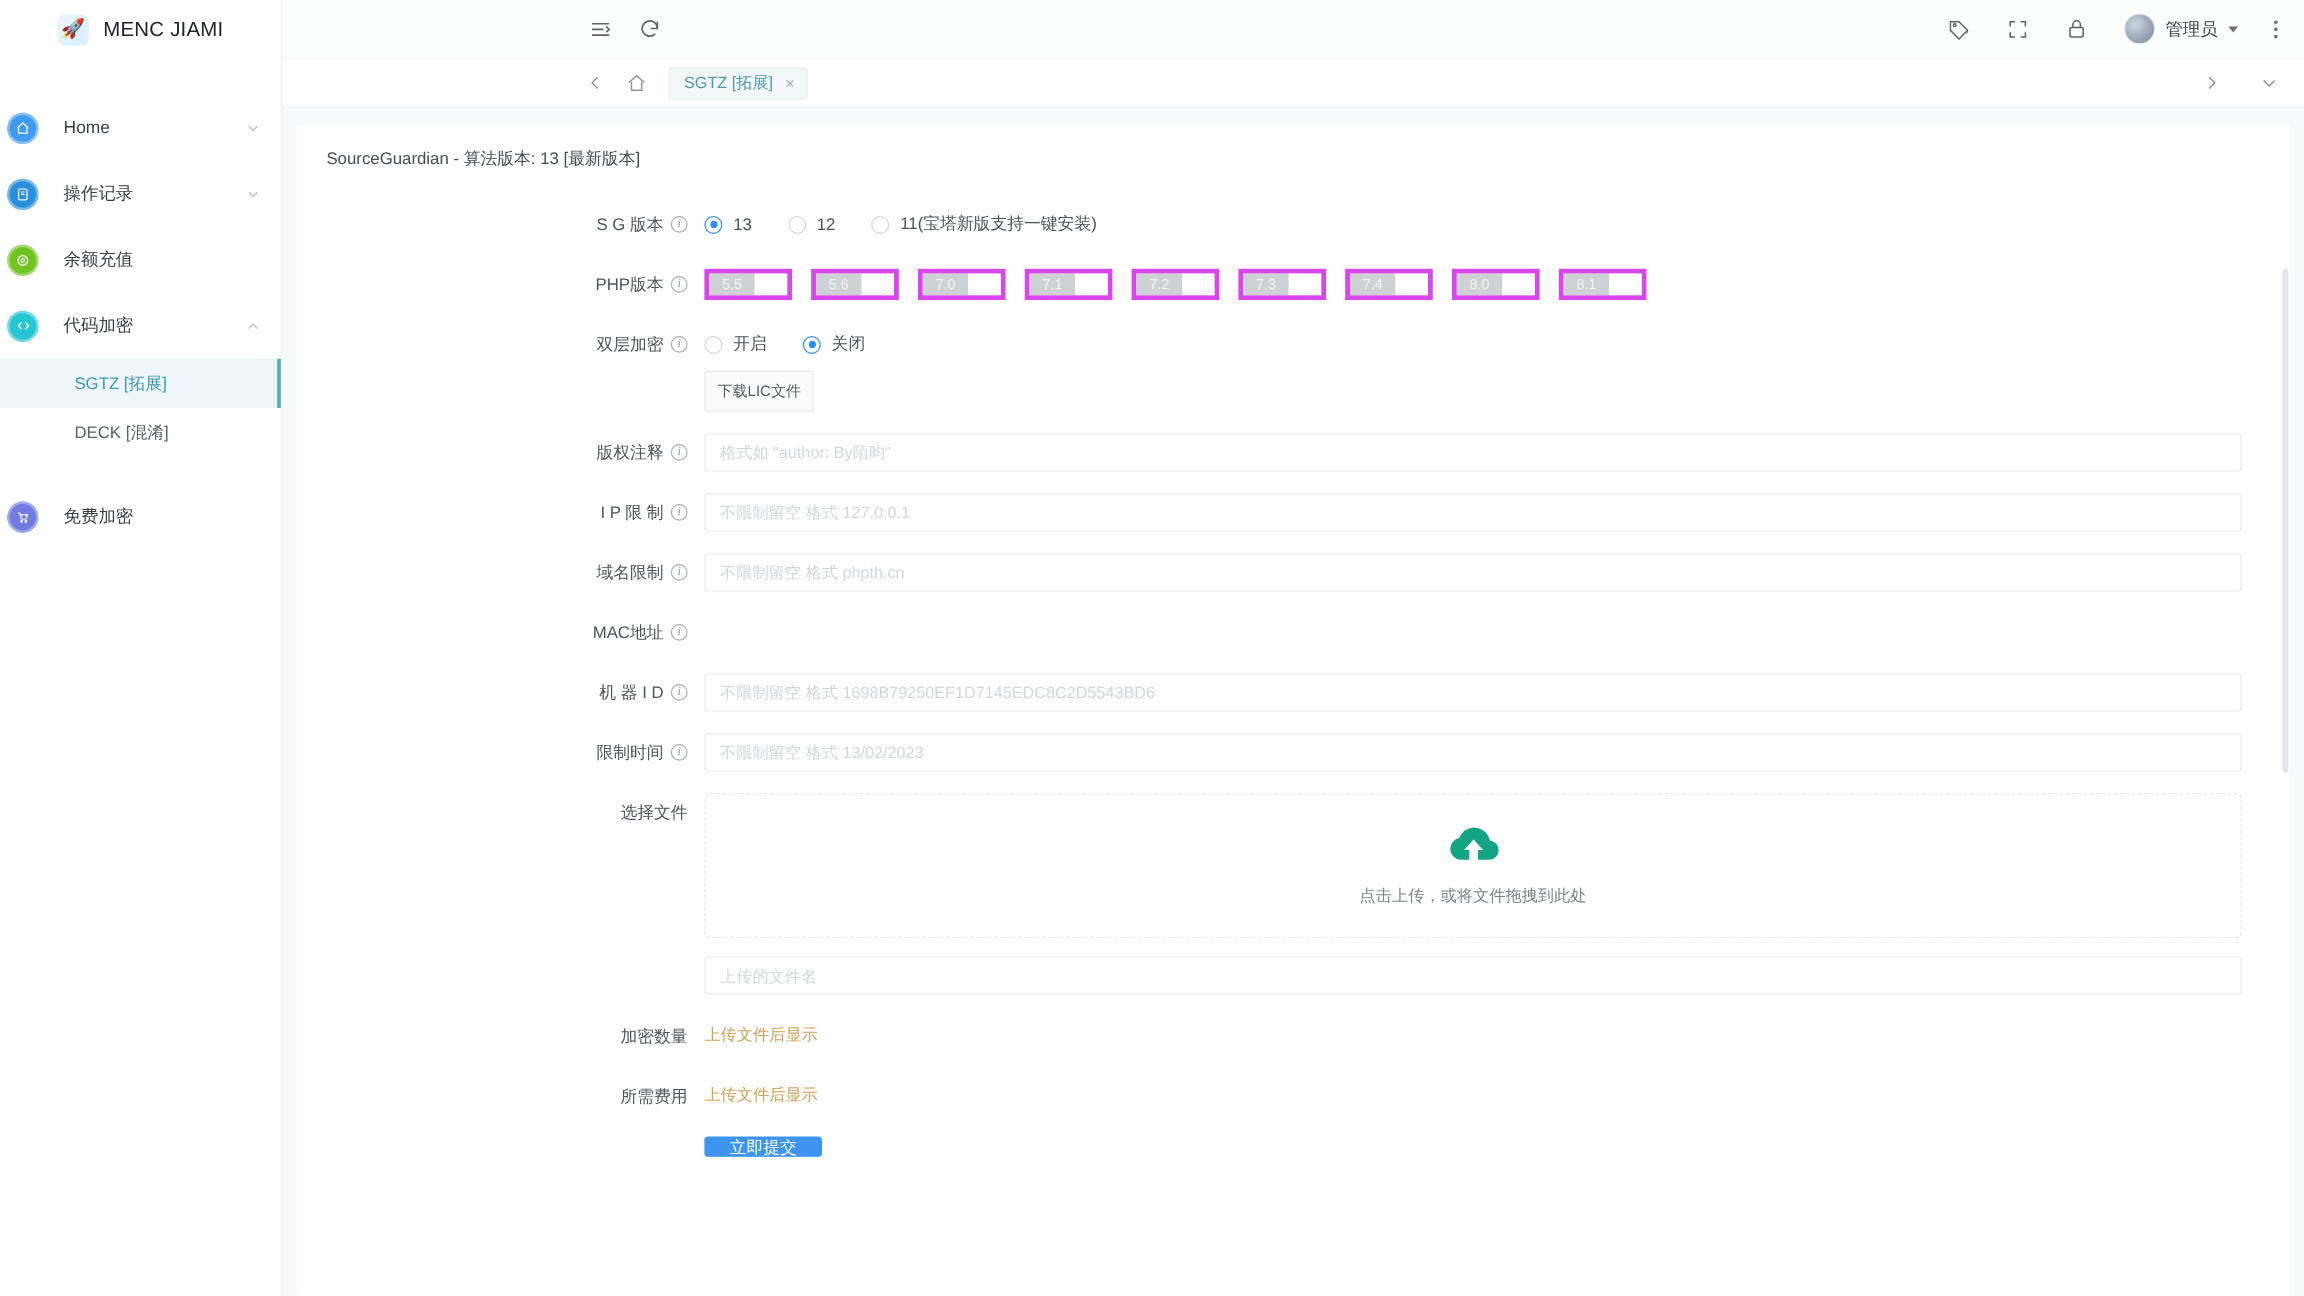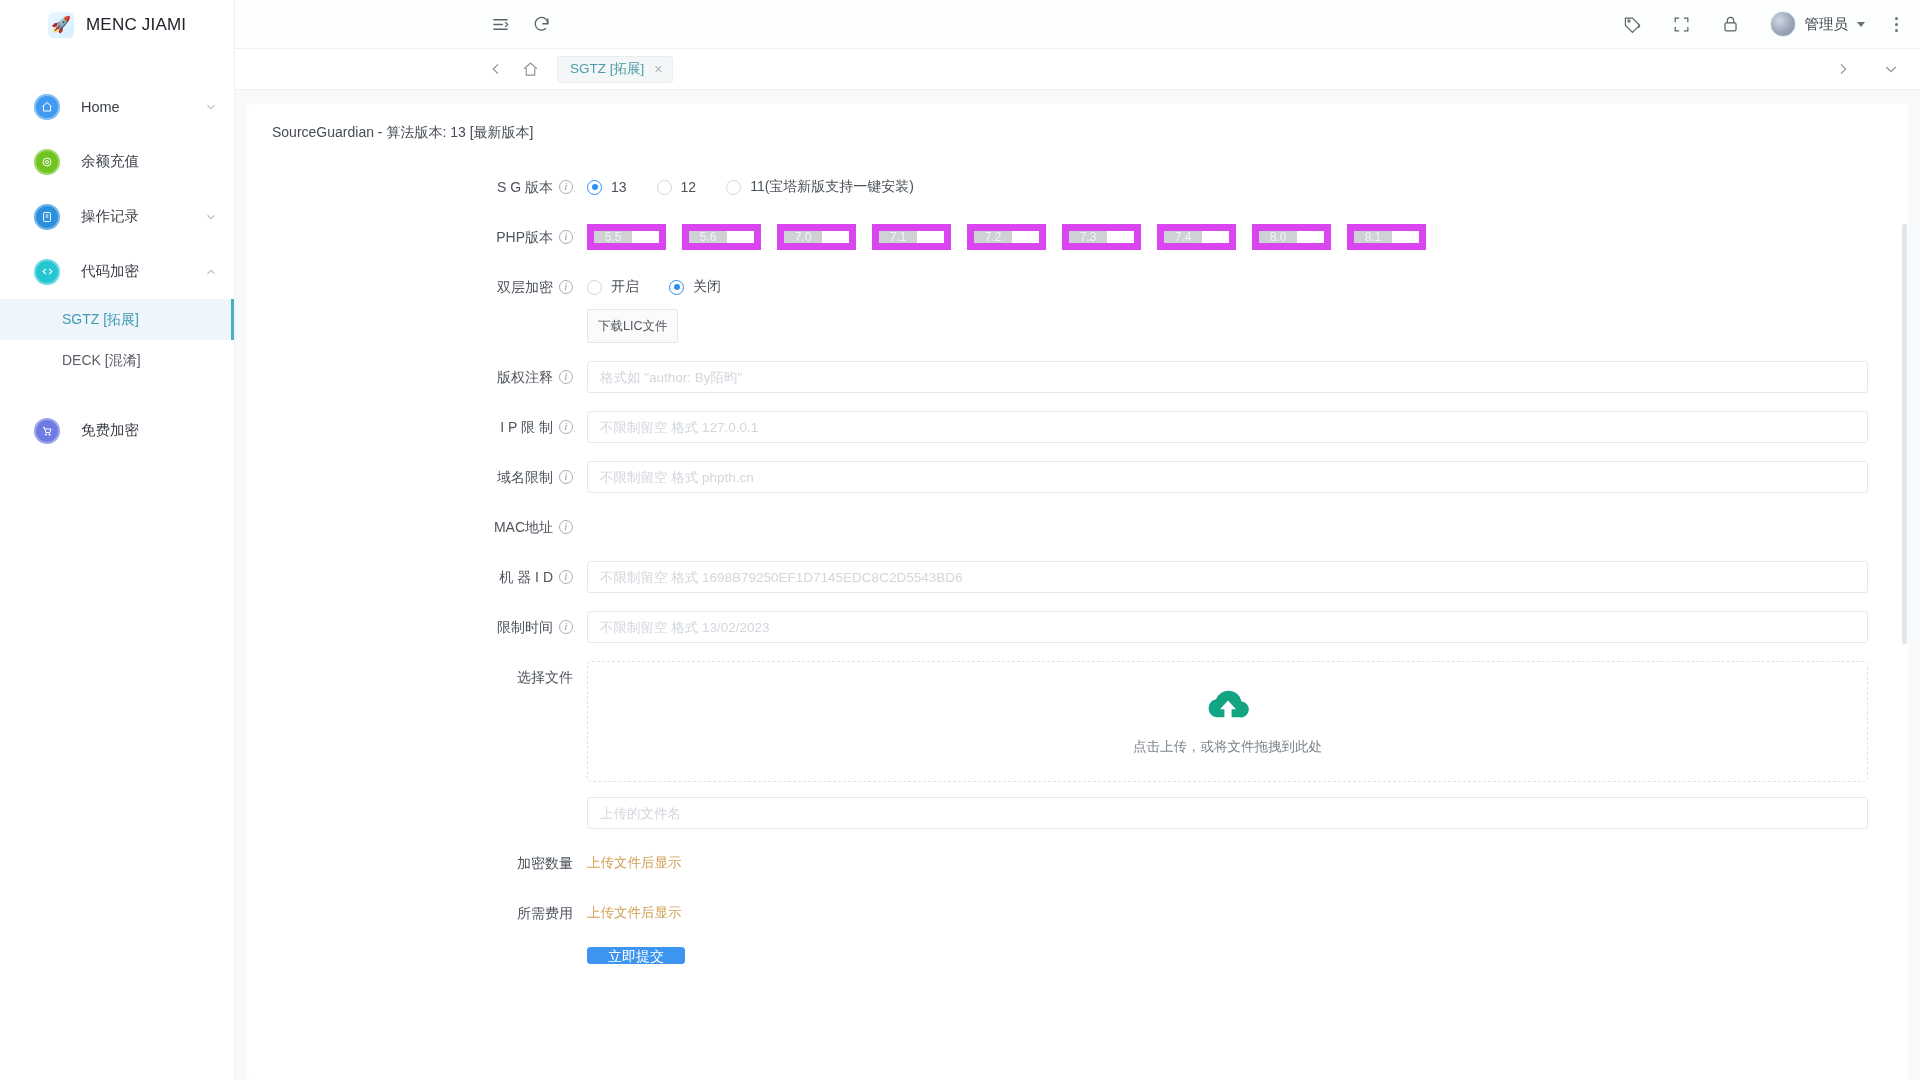--- a/index.html
+++ b/index.html
@@ -28,21 +28,21 @@
     background: linear-gradient(135deg,#eaf6ff,#d7efff);
     display: flex; align-items: center; justify-content: center;
     font-size: 16px; line-height: 1;
   }
   .brand-title {
     font-size: 17px; color: #20232a; letter-spacing: .2px; white-space: nowrap;
   }
   .nav { padding-top: 30px; }
   .nav-item {
     display: flex; align-items: center; height: 55px;
-    padding-left: 34px; padding-right: 16px; cursor: pointer;
+    padding-left: 6px; padding-right: 16px; cursor: pointer;
     color: #3a3f47; font-size: 14.5px;
   }
   .nav-icon {
     width: 26px; height: 26px; border-radius: 50%;
     display: flex; align-items: center; justify-content: center;
     color: #fff; font-size: 11px; flex: none;
     box-shadow: inset 0 0 0 2px rgba(255,255,255,.35);
   }
   .nav-label { margin-left: 21px; flex: 1; white-space: nowrap; }
   .nav-caret {
@@ -151,21 +151,21 @@
   }
   .dot.on { border-color: #2f8ef4; }
   .dot.on::after {
     content: ""; width: 6px; height: 6px; border-radius: 50%; background: #2f8ef4;
   }
 
   
   .php-list { display: flex; align-items: center; gap: 16px; height: 32px; }
   .php-item {
     display: flex; align-items: stretch; height: 26px;
-    border: 7px solid #d946ef; cursor: pointer; background: #fff;
+    border: 4px solid #d946ef; cursor: pointer; background: #fff;
   }
   .php-tag {
     background: #cfd2d5; color: #f2f4f5; font-size: 12px;
     padding: 0 9px; display: flex; align-items: center; min-width: 38px;
     justify-content: center;
   }
   .php-box { width: 27px; background: #fff; }
 
   
   .btn-lic {
@@ -242,43 +242,43 @@
         </span>
         <span class="nav-label">Home</span>
         <span class="nav-caret">
           <svg width="14" height="14" viewBox="0 0 24 24" fill="none" stroke="#777" stroke-width="2">
               <path d="M6 9l6 6 6-6"></path>
             </svg>
         </span>
       </div>
 
       <div class="nav-item">
+        <span class="nav-icon" style="background:#2a8fdc">
+          <svg width="12" height="12" viewBox="0 0 24 24" fill="none" stroke="#fff" stroke-width="2">
+              <rect x="5" y="3" width="14" height="18" rx="2"></rect>
+              <path d="M9 8h6M9 12h6"></path>
+            </svg>
+        </span>
+        <span class="nav-label">操作记录</span>
+        <span class="nav-caret">
+          <svg width="14" height="14" viewBox="0 0 24 24" fill="none" stroke="#777" stroke-width="2">
+              <path d="M6 9l6 6 6-6"></path>
+            </svg>
+        </span>
+      </div>
+
+      <div class="nav-item">
         <span class="nav-icon" style="background:#6fc41f">
           <svg width="12" height="12" viewBox="0 0 24 24" fill="none" stroke="#fff" stroke-width="2">
               <circle cx="12" cy="12" r="8"></circle>
               <circle cx="12" cy="12" r="3"></circle>
             </svg>
         </span>
         <span class="nav-label">余额充值</span>
         <span class="nav-caret"></span>
-      </div>
-
-      <div class="nav-item">
-        <span class="nav-icon" style="background:#2a8fdc">
-          <svg width="12" height="12" viewBox="0 0 24 24" fill="none" stroke="#fff" stroke-width="2">
-              <rect x="5" y="3" width="14" height="18" rx="2"></rect>
-              <path d="M9 8h6M9 12h6"></path>
-            </svg>
-        </span>
-        <span class="nav-label">操作记录</span>
-        <span class="nav-caret">
-          <svg width="14" height="14" viewBox="0 0 24 24" fill="none" stroke="#777" stroke-width="2">
-              <path d="M6 9l6 6 6-6"></path>
-            </svg>
-        </span>
       </div>
 
       <div class="nav-item">
         <span class="nav-icon" style="background:#25c6d2">
           <svg width="13" height="13" viewBox="0 0 24 24" fill="none" stroke="#fff" stroke-width="2">
               <path d="M9 7l-5 5 5 5M15 7l5 5-5 5"></path>
             </svg>
         </span>
         <span class="nav-label">代码加密</span>
         <span class="nav-caret caret-up">

